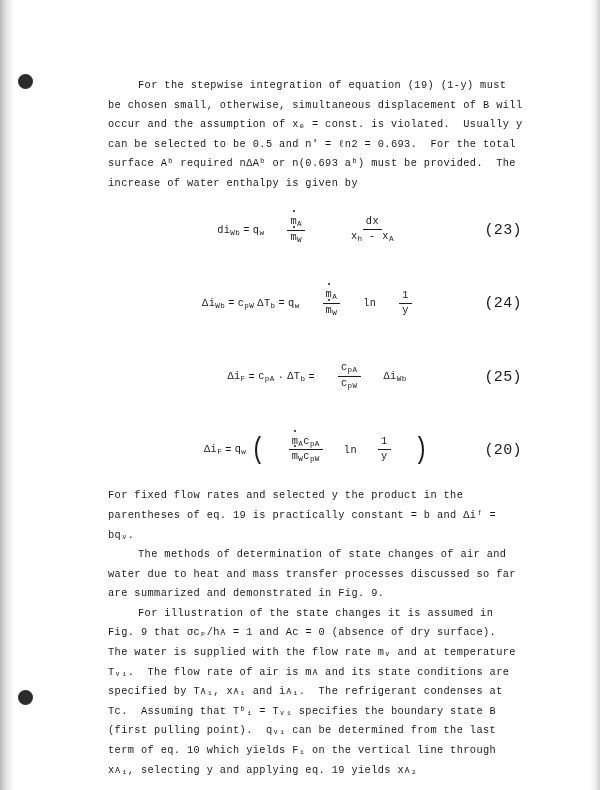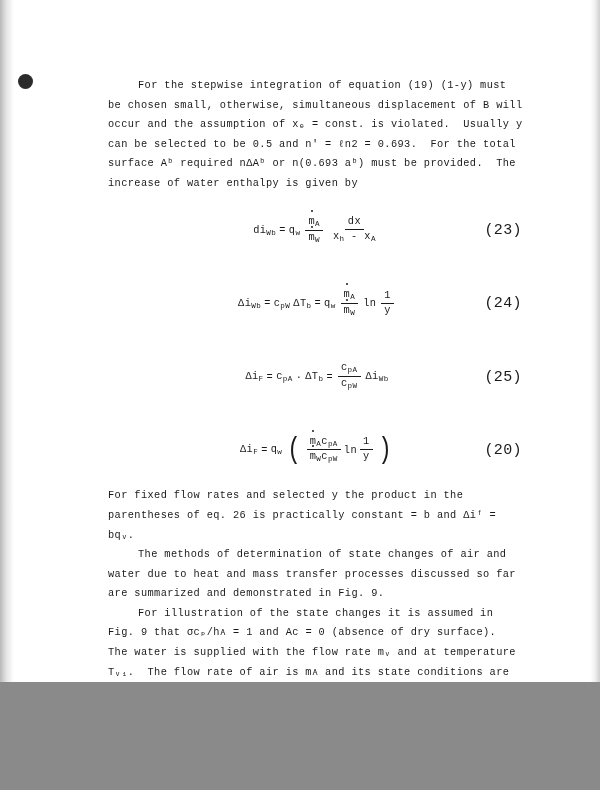--- a/index.html
+++ b/index.html
@@ -3,21 +3,21 @@
 <meta charset="utf-8">
 <style>
   html, body {
     margin: 0;
     padding: 0;
     background: #8a8a8a;
   }
   .page {
     position: relative;
     width: 600px;
-    height: 682px;
+    height: 790px;
     background: #ffffff;
     overflow: hidden;
     font-family: "Liberation Mono", "DejaVu Sans Mono", monospace;
     color: #1a1a1a;
   }
   
   .page::before {
     content: "";
     position: absolute;
     left: 0; top: 0; bottom: 0;
@@ -100,21 +100,21 @@
     height: 2px;
     border-radius: 50%;
     background: #1a1a1a;
   }
   .frac {
     display: inline-flex;
     flex-direction: column;
     align-items: center;
     justify-content: center;
     vertical-align: middle;
-    margin: 0 2px;
+    margin: 0 20px;
     line-height: 1.15;
   }
   .frac > .num {
     padding: 0 3px 1px 3px;
     border-bottom: 1px solid #1a1a1a;
   }
   .frac > .den {
     padding: 1px 3px 0 3px;
   }
   .paren {
@@ -241,20 +241,20 @@
             <span class="den"><span>y</span></span>
           </span>
           <span class="paren">)</span>
         </span>
       </span>
       <span class="eqnum">(20)</span>
     </div>
 
     <div class="gap"></div>
 
-    <p class="para">For fixed flow rates and selected y the product in the parentheses of eq. 26 is practically constant = b and Δiᶠ = bqᵥ.</p>
+    <p class="para">For fixed flow rates and selected y the product in the parentheses of eq. 19 is practically constant = b and Δiᶠ = bqᵥ.</p>
     <p class="para indent">The methods of determination of state changes of air and water due to heat and mass transfer processes discussed so far are summarized and demonstrated in Fig. 9.</p>
     <p class="para indent">For illustration of the state changes it is assumed in Fig. 9 that σcₚ/hᴀ = 1 and Aᴄ = 0 (absence of dry surface).  The water is supplied with the flow rate mᵥ and at temperature Tᵥ₁.  The flow rate of air is mᴀ and its state conditions are specified by Tᴀ₁, xᴀ₁ and iᴀ₁.  The refrigerant condenses at Tᴄ.  Assuming that Tᵇ₁ = Tᵥ₁ specifies the boundary state B (first pulling point).  qᵥ₁ can be determined from the last term of eq. 10 which yields F₁ on the vertical line through xᴀ₁, selecting y and applying eq. 19 yields xᴀ₂</p>
 
   </div>
 
 
 </div>
 
 </body></html>

